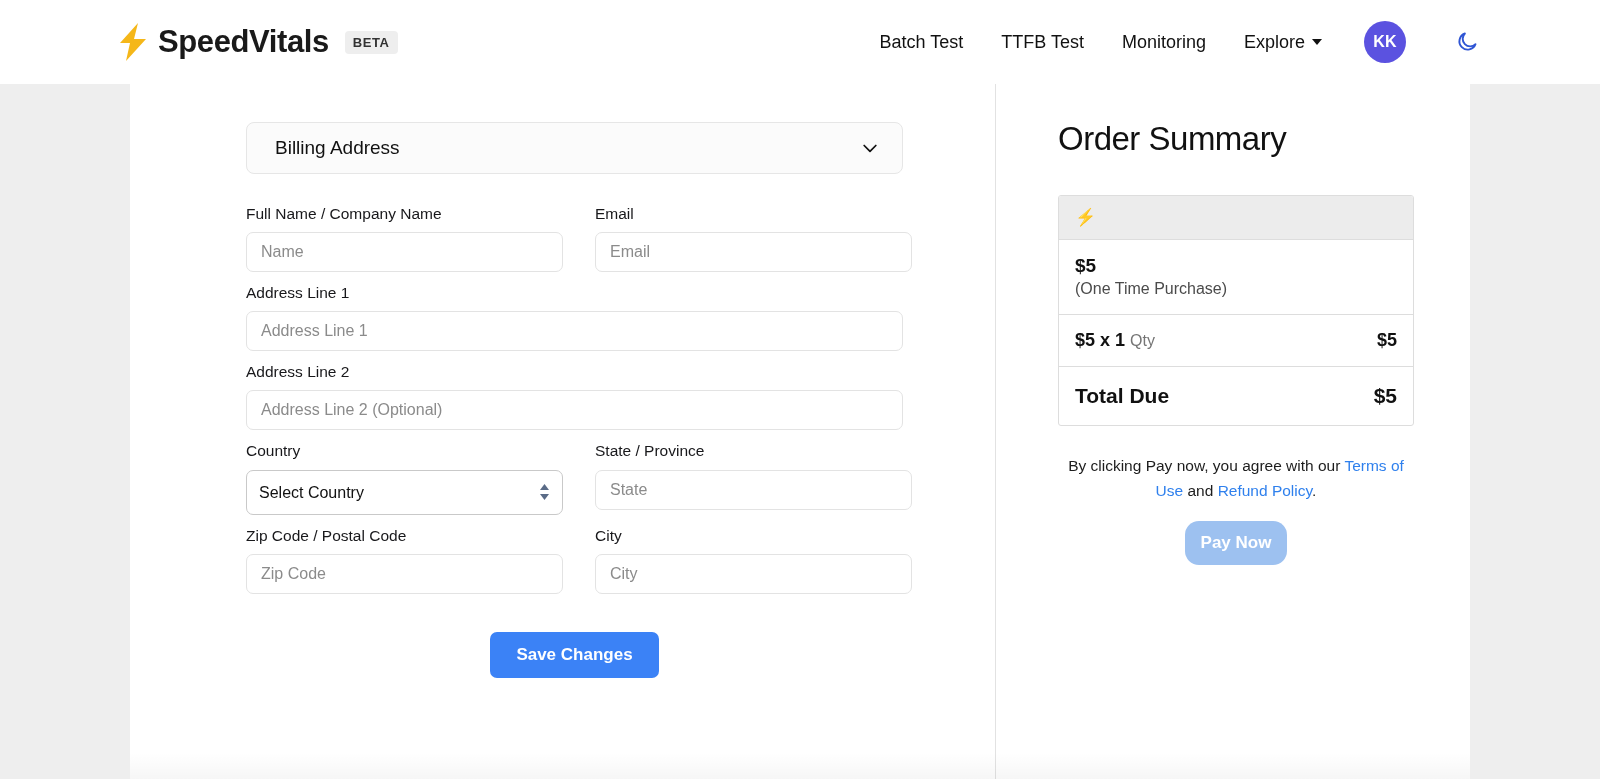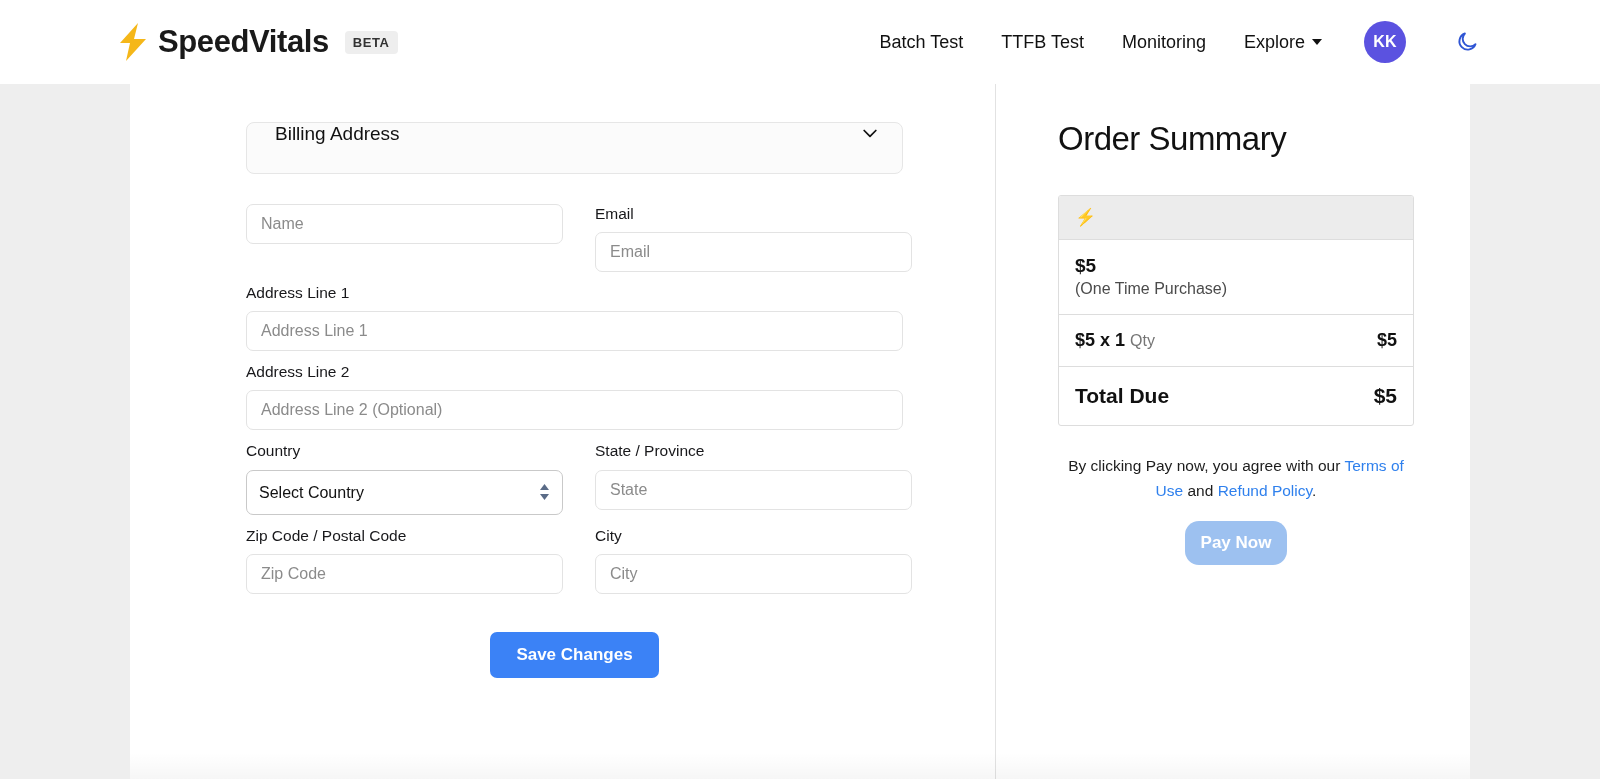--- a/index.html
+++ b/index.html
@@ -116,21 +116,21 @@
     width: 866px;
     border-right: 1px solid #e2e2e2;
     padding: 38px 92px 0 116px;
   }
   .accordion {
     height: 52px;
     border: 1px solid #e6e6e6;
     border-radius: 8px;
     background: #fbfbfb;
     display: flex;
-    align-items: flex-start;
+    align-items: center;
     padding: 0 22px 0 28px;
     margin-bottom: 30px;
   }
   .accordion-title {
     font-size: 19px;
     color: #111111;
     font-weight: normal;
   }
   .chev {
     margin-left: auto;
@@ -353,20 +353,21 @@
 
       <div class="accordion">
         <span class="accordion-title">Billing Address</span>
         <svg class="chev" viewBox="0 0 24 24" fill="none" stroke="#111111" stroke-width="2.1" stroke-linecap="round" stroke-linejoin="round">
           <polyline points="5 9 12 16 19 9"></polyline>
         </svg>
       </div>
 
       <div class="row">
         <div class="field half">
+          <label class="field-label">Full Name / Company Name</label>
           <input class="input" type="text" placeholder="Name" style="">
         </div>
         <div class="field half">
           <label class="field-label">Email</label>
           <input class="input" type="text" placeholder="Email" style="">
         </div>
       </div>
 
       <div class="field full">
         <label class="field-label">Address Line 1</label>

